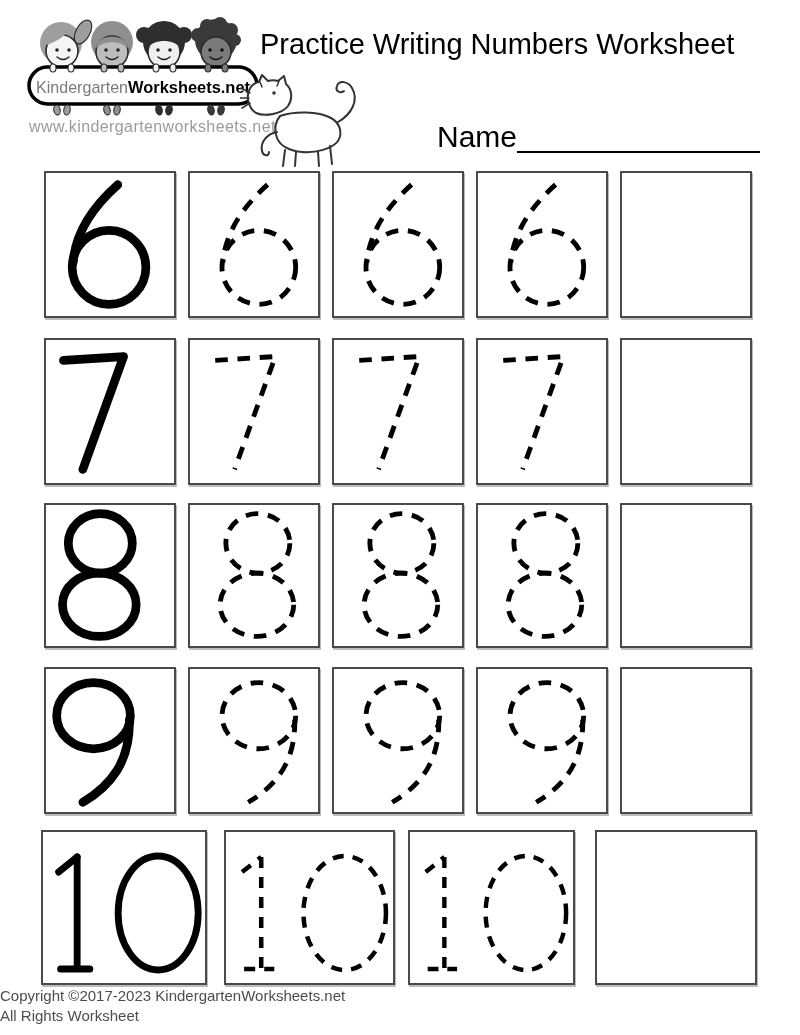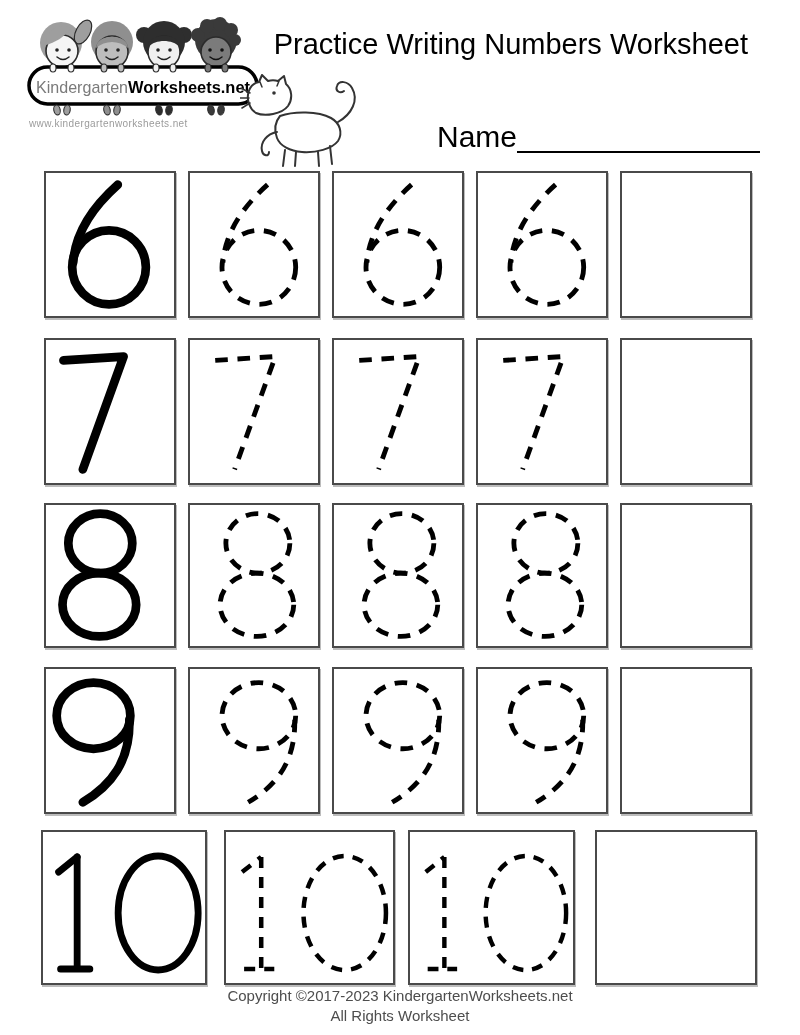--- a/index.html
+++ b/index.html
@@ -3,36 +3,36 @@
 <meta charset="utf-8">
 <style>
   html,body{margin:0;padding:0;}
   body{
     width:800px;height:1035px;background:#ffffff;position:relative;overflow:hidden;
     font-family:"Liberation Sans",sans-serif;color:#000;
   }
   .page{position:absolute;inset:0;}
   
   .logo-svg{position:absolute;left:26px;top:14px;}
-  .site-url{position:absolute;left:29px;top:118px;font-size:10px;color:#9b9b9b;letter-spacing:.4px;}
-  .title{position:absolute;left:248px;top:28px;width:500px;text-align:right;font-size:29px;color:#000;}
+  .site-url{position:absolute;left:29px;top:118px;font-size:16px;color:#9b9b9b;letter-spacing:.4px;}
+  .title{position:absolute;left:260px;top:28px;width:500px;text-align:left;font-size:29px;color:#000;}
   .cat-svg{position:absolute;left:240px;top:74px;}
   .name-row{position:absolute;left:437px;top:121px;display:flex;align-items:flex-end;}
   .name-label{font-size:30px;line-height:32px;}
   .name-underline{width:243px;height:28px;border-bottom:2.5px solid #000;}
   
   .grid{position:absolute;inset:0;}
   .num-box{
     position:absolute;box-sizing:border-box;background:#fff;
     border:2px solid #4a4a4a;box-shadow:1px 2px 0 #bcbcbc;
     display:flex;align-items:center;justify-content:center;
   }
   .num-box svg{width:100%;height:100%;display:block;}
   
-  .footer{position:absolute;left:0;top:986px;width:100%;text-align:center;
+  .footer{position:absolute;left:0;top:986px;width:100%;
     font-size:15px;color:#4d4d4d;line-height:20px;}
 </style>
 </head>
 <body>
 
 <div class="page">
 
   <svg class="logo-svg" width="235" height="105" viewBox="0 0 235 105">
 
     <g>

